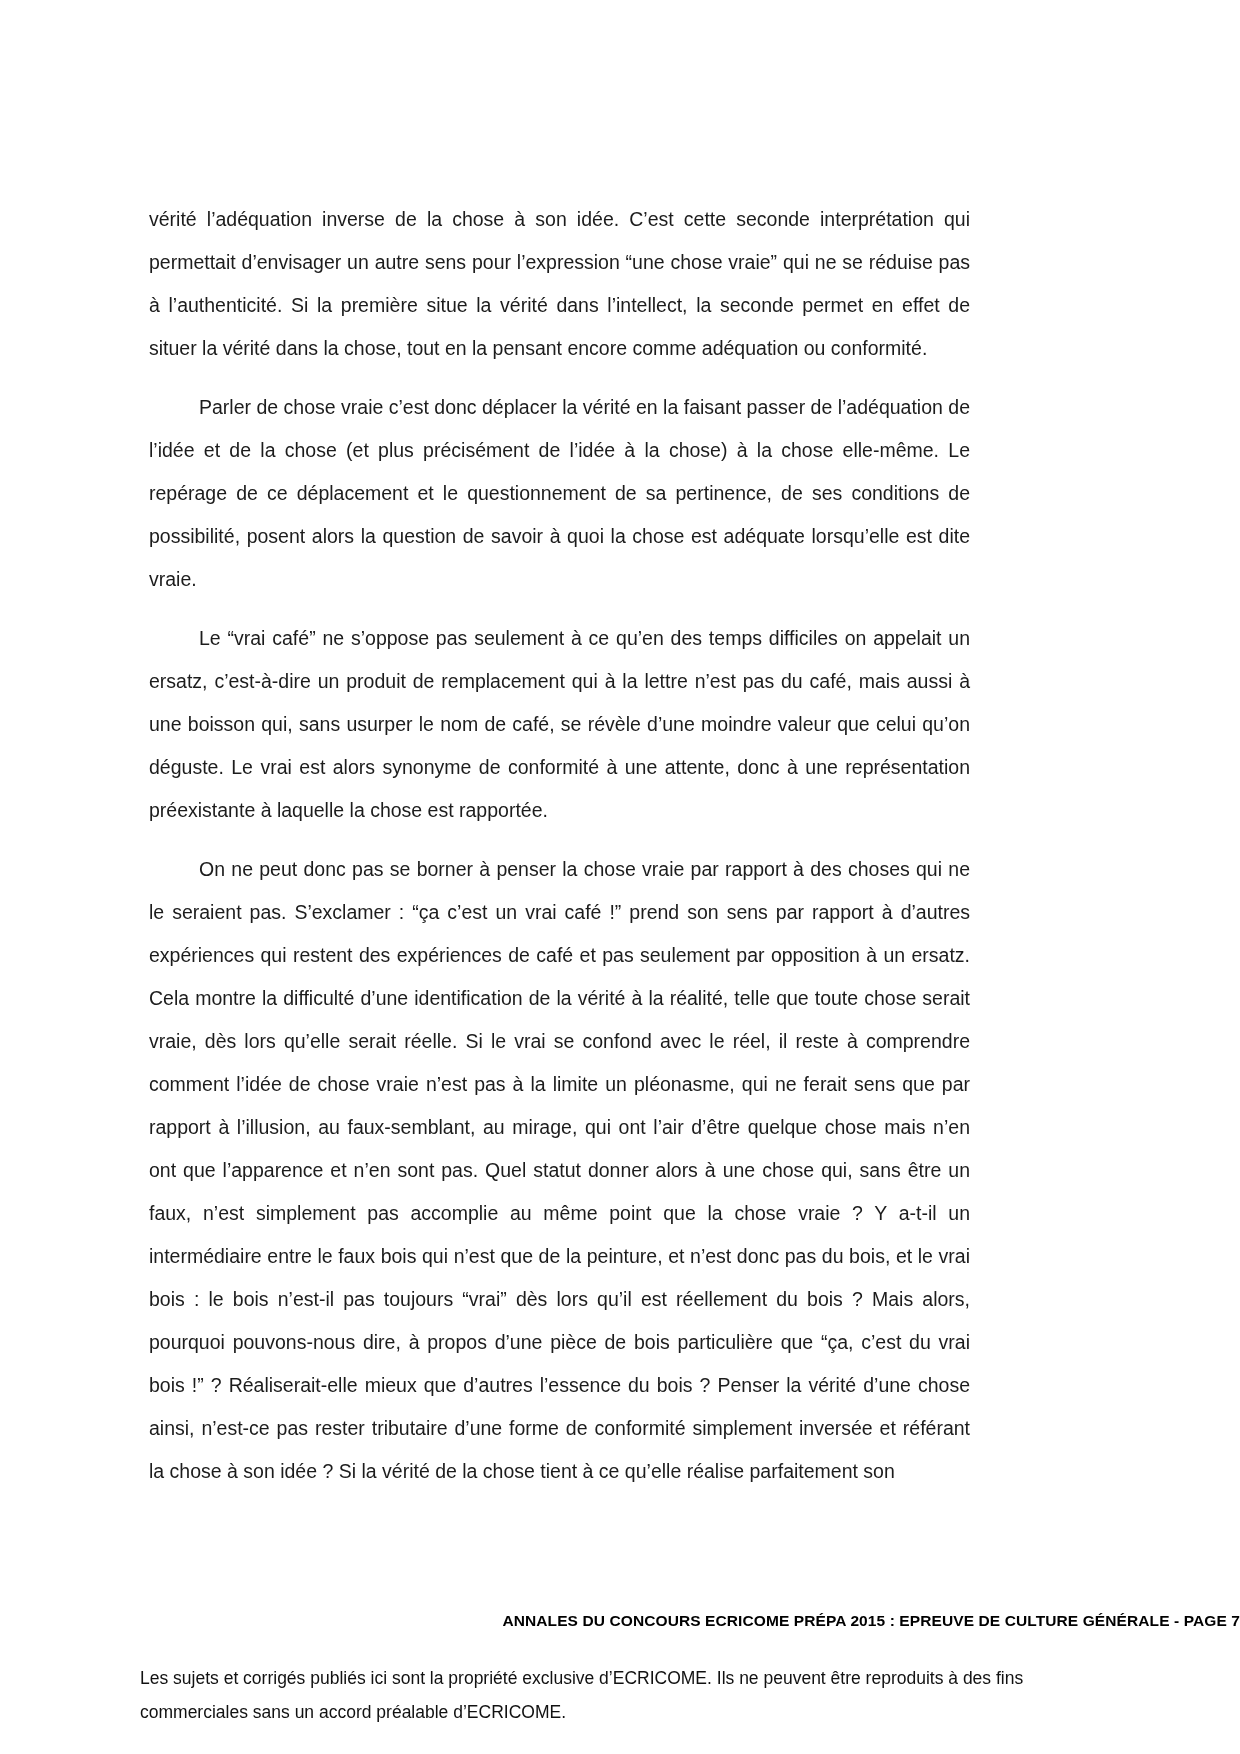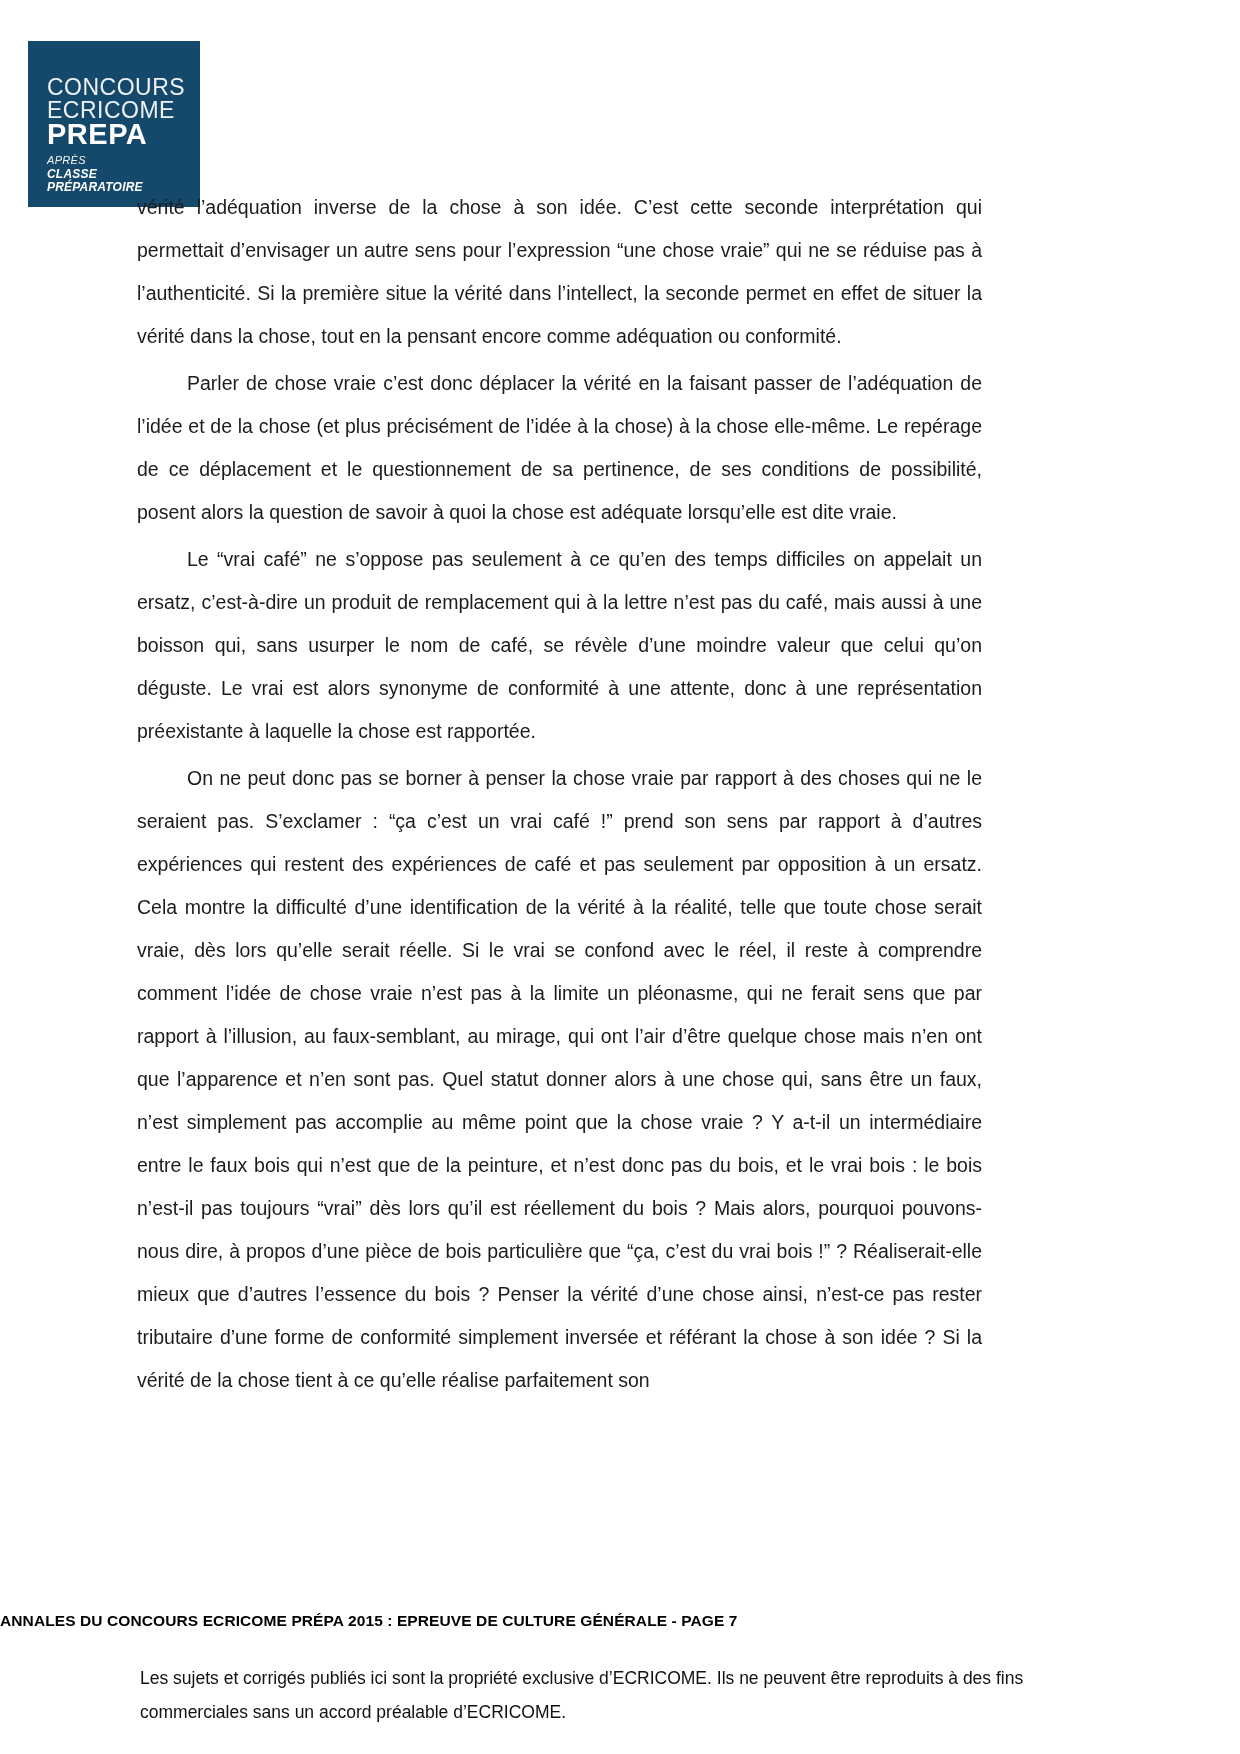--- a/index.html
+++ b/index.html
@@ -61,30 +61,30 @@
   .content {
     position: absolute;
     left: 133px;
     top: 182px;
     width: 853px;
     color: #1c1c1c;
     font-size: 19.5px;
     line-height: 43px;
     text-align: justify;
   }
-  .content p { margin: 4px; }
+  .content p { margin: 16px; }
   .content p.indent { text-indent: 50px; }
 
   
   .footer-annales {
     position: absolute;
     left: 0;
     right: 0;
     top: 1612px;
-    text-align: left;
+    text-align: right;
     font-size: 15.5px;
     font-weight: 700;
     color: #000000;
     letter-spacing: 0.1px;
   }
   .footer-copyright {
     position: absolute;
     left: 50%;
     transform: translateX(-50%);
     top: 1661px;
@@ -92,27 +92,20 @@
     font-size: 17.5px;
     line-height: 34px;
     color: #111111;
   }
 </style>
 </head>
 <body>
 
 <div class="page">
 
-  <div class="logo" style="background-color: rgb(20, 73, 107);">
-    <div class="logo-light">CONCOURS</div>
-    <div class="logo-light">ECRICOME</div>
-    <div class="logo-prepa">PREPA</div>
-    <div class="logo-apres">APRÈS</div>
-    <div class="logo-classe">CLASSE PRÉPARATOIRE</div>
-  </div>
 
   <main class="content">
     <p>vérité l’adéquation inverse de la chose à son idée. C’est cette seconde interprétation qui permettait d’envisager un autre sens pour l’expression “une chose vraie” qui ne se réduise pas à l’authenticité. Si la première situe la vérité dans l’intellect, la seconde permet en effet de situer la vérité dans la chose, tout en la pensant encore comme adéquation ou conformité.</p>
     <p class="indent">Parler de chose vraie c’est donc déplacer la vérité en la faisant passer de l’adéquation de l’idée et de la chose (et plus précisément de l’idée à la chose) à la chose elle-même. Le repérage de ce déplacement et le questionnement de sa pertinence, de ses conditions de possibilité, posent alors la question de savoir à quoi la chose est adéquate lorsqu’elle est dite vraie.</p>
     <p class="indent">Le “vrai café” ne s’oppose pas seulement à ce qu’en des temps difficiles on appelait un ersatz, c’est-à-dire un produit de remplacement qui à la lettre n’est pas du café, mais aussi à une boisson qui, sans usurper le nom de café, se révèle d’une moindre valeur que celui qu’on déguste. Le vrai est alors synonyme de conformité à une attente, donc à une représentation préexistante à laquelle la chose est rapportée.</p>
     <p class="indent">On ne peut donc pas se borner à penser la chose vraie par rapport à des choses qui ne le seraient pas. S’exclamer : “ça c’est un vrai café !” prend son sens par rapport à d’autres expériences qui restent des expériences de café et pas seulement par opposition à un ersatz. Cela montre la difficulté d’une identification de la vérité à la réalité, telle que toute chose serait vraie, dès lors qu’elle serait réelle. Si le vrai se confond avec le réel, il reste à comprendre comment l’idée de chose vraie n’est pas à la limite un pléonasme, qui ne ferait sens que par rapport à l’illusion, au faux-semblant, au mirage, qui ont l’air d’être quelque chose mais n’en ont que l’apparence et n’en sont pas. Quel statut donner alors à une chose qui, sans être un faux, n’est simplement pas accomplie au même point que la chose vraie ? Y a-t-il un intermédiaire entre le faux bois qui n’est que de la peinture, et n’est donc pas du bois, et le vrai bois : le bois n’est-il pas toujours “vrai” dès lors qu’il est réellement du bois ? Mais alors, pourquoi pouvons-nous dire, à propos d’une pièce de bois particulière que “ça, c’est du vrai bois !” ? Réaliserait-elle mieux que d’autres l’essence du bois ? Penser la vérité d’une chose ainsi, n’est-ce pas rester tributaire d’une forme de conformité simplement inversée et référant la chose à son idée ? Si la vérité de la chose tient à ce qu’elle réalise parfaitement son</p>
   </main>
 
   <div class="footer-annales">ANNALES DU CONCOURS ECRICOME PRÉPA 2015 : EPREUVE DE CULTURE GÉNÉRALE  -  PAGE 7</div>
 

